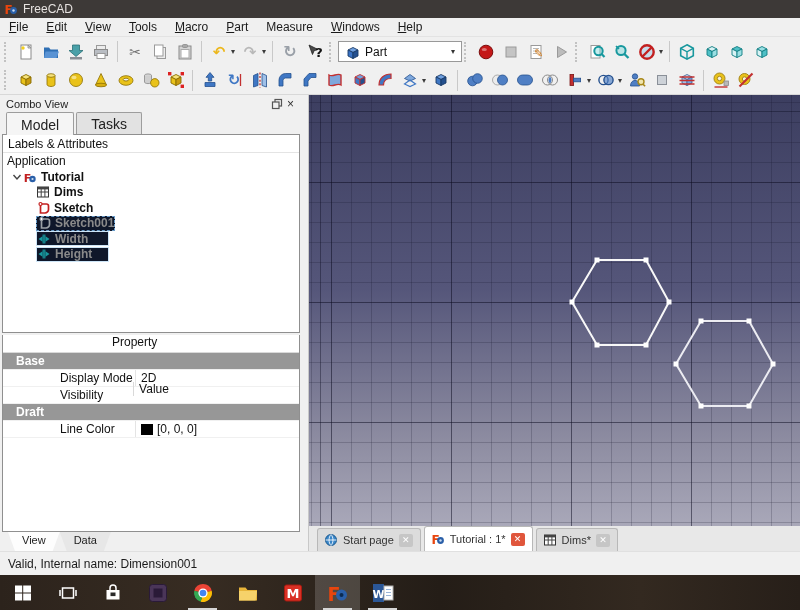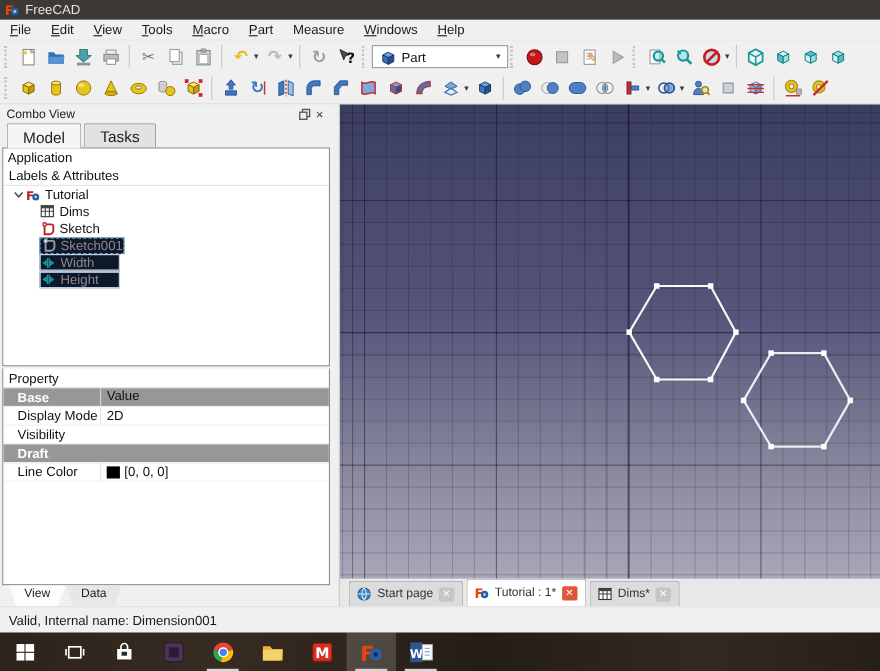--- a/index.html
+++ b/index.html
@@ -29,31 +29,31 @@
   #combo-tabs { height:21px; display:flex; align-items:flex-end; padding-left:4px; gap:2px; }
   .ctab { padding:3px 14px 2px; font-size:14px; color:#222; background:#e2e2e2; border:1px solid #9d9d9d; border-bottom:none; border-radius:2px 2px 0 0; }
   .ctab.active { background:#f5f5f5; position:relative; top:1px; padding-top:4px; }
 
   #tree-box { height:199px; background:#fff; border:1px solid #8f8f8f; overflow:hidden; font-size:12px; }
   #tree-header { height:18px; line-height:18px; padding-left:5px; border-bottom:1px solid #e4e4e4; color:#111; }
   #tree-app { height:16px; line-height:16px; padding-left:4px; color:#111; }
   .trow { height:15.5px; display:flex; align-items:center; }
   .trow .chev { width:12px; margin-left:8px; display:flex; }
   .trow.lvl1 { padding-left:33px; }
-  .trow .lbl { margin-left:4px; color:#111; white-space:nowrap; }
-  .trow .lbl.bold { font-weight:normal; }
+  .trow .lbl { margin-left:4px; color:#111; white-space:nowrap;font-weight:bold; }
+  .trow .lbl.bold { font-weight:bold; }
   .trow .lbl.dim { color:#8a8a8a; }
   .selwrap { display:inline-flex; align-items:center; min-width:73px; height:15px; background:#0f172a; border:1px solid #cde5f7; }
   .selwrap.focus { border:1px dashed #6a9cc8; }
 
   #prop-box { flex:1; background:#fff; border:1px solid #8f8f8f; border-top:none; margin-top:2px; font-size:12px; overflow:hidden; }
   .prow { display:flex; height:17px; align-items:center; border-bottom:1px solid #f0f0f0; }
-  .prow.header { border-bottom:1px solid #d9d9d9; height:18px; }
+  .prow.header { border-bottom:1px solid #d9d9d9; height:18px;flex-direction:column; }
   .prow .c1 { width:88px; padding-left:5px; color:#111; }
-  .prow .c1.ind { padding-left:13px; }
+  .prow .c1.ind { padding-left:13px;margin-left:44px; }
   .prow .c2 { flex:1; padding-left:5px; border-left:1px solid #e4e4e4; height:100%; display:flex; align-items:center; gap:4px; color:#111; }
   .prow.header .c2 { border-left:1px solid #d9d9d9;margin-top:33px; }
   .prow.group { background:#979797; color:#fff; font-weight:bold; }
   .prow.group .g { padding-left:13px; }
   .swatch { width:12px; height:11px; display:inline-block; }
 
   #left-tabs { height:19px; display:flex; padding-left:6px; gap:0; }
   .btab { font-size:11px; color:#222; padding:2px 14px; background:#e7e7e7; clip-path:polygon(0 0,100% 0,calc(100% - 7px) 100%,7px 100%); }
   .btab.active { background:#fdfdfd; }
 
@@ -573,22 +573,22 @@
               </svg>
             </span>
           </span>
         <span class="ic" id="close-panel-btn" style="font-size:12px;color:#333;padding-right:2px;">×</span>
       </div>
       <div id="combo-tabs">
           <div class="ctab active">Model</div>
           <div class="ctab">Tasks</div>
         </div>
       <div id="tree-box">
+        <div id="tree-header">Labels &amp; Attributes</div>
         <div id="tree-app">Application</div>
-        <div id="tree-header">Labels &amp; Attributes</div>
         <div id="tree-rows">
             <div class="trow">
               <span class="chev">
                 <svg width="12" height="12" viewBox="0 0 12 12">
                   <path d="M2.5 4l3.5 4 3.5-4" fill="none" stroke="#444" stroke-width="1.4"></path>
                 </svg>
               </span>
               <span style="display: inline-flex; align-items: center;">
                 <span class="ic">
                   <svg width="14" height="14" viewBox="0 0 14 14">

